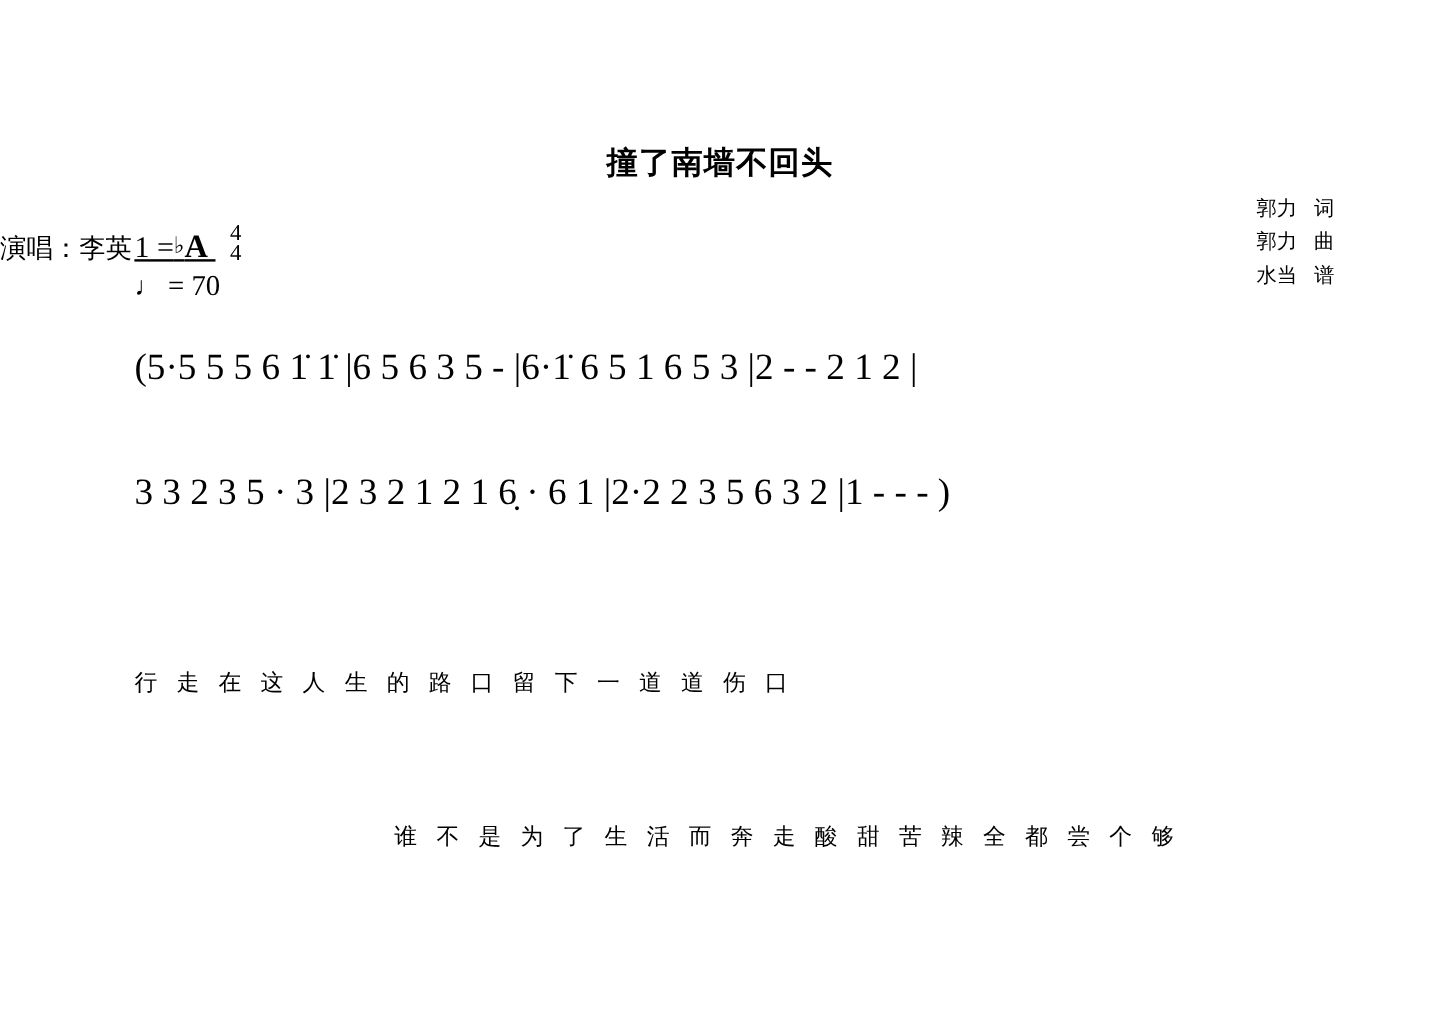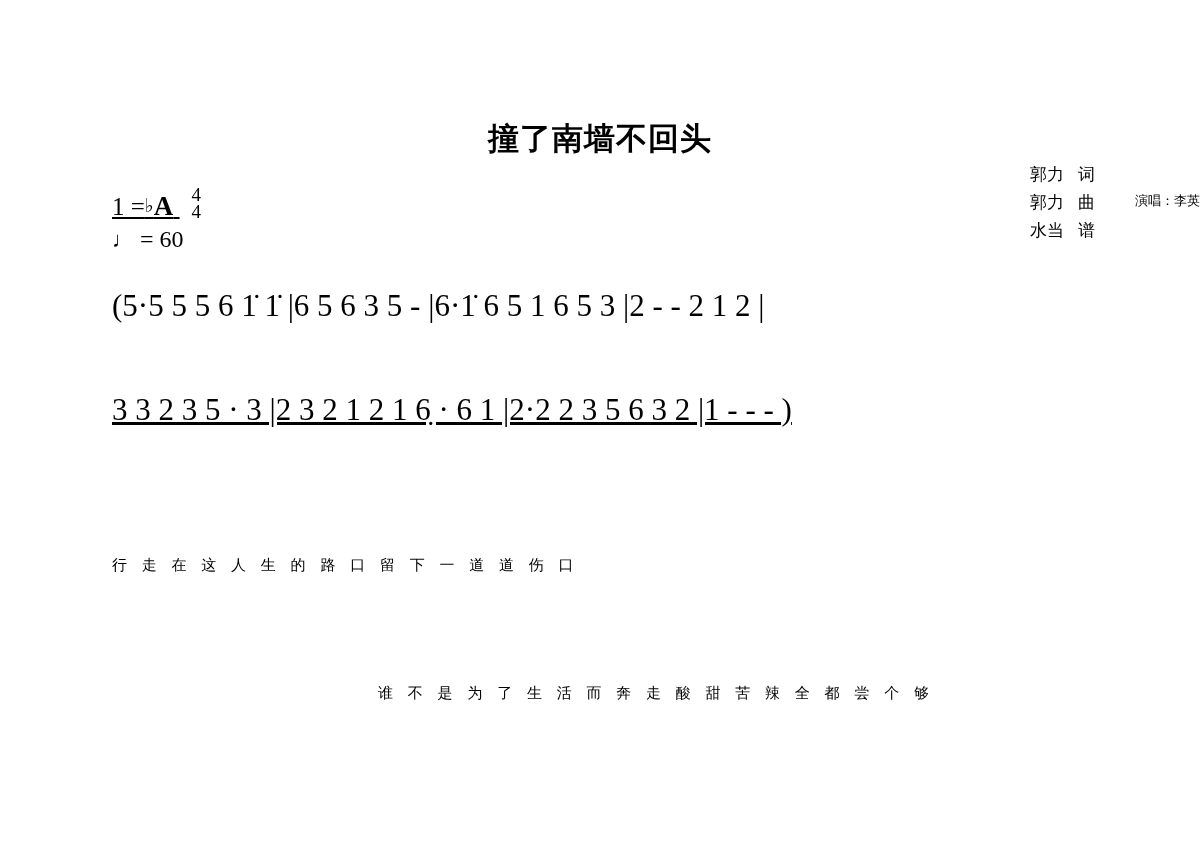--- a/index.html
+++ b/index.html
@@ -21,36 +21,36 @@
     height: 850px;
   }
   .title {
     position: absolute;
     top: 118px;
     left: 0;
     width: 1200px;
     text-align: center;
     font-family: "DejaVu Sans", sans-serif;
     font-weight: bold;
-    font-size: 31px;
+    font-size: 26px;
     letter-spacing: 1px;
   }
   .singer {
     position: absolute;
     top: 192px;
     left: 0;
     width: 1200px;
-    text-align: right;
+    text-align: left;
     font-family: "DejaVu Sans", sans-serif;
-    font-size: 13px;
+    font-size: 22px;
   }
   .credits {
     position: absolute;
     top: 160px;
-    right: 105px;
+    right: 88px;
     font-family: "DejaVu Sans", sans-serif;
     font-size: 17px;
     line-height: 28px;
     text-align: right;
   }
   .credits div span.role {
     margin-left: 14px;
   }
   .keysig {
     position: absolute;
@@ -100,29 +100,29 @@
     font-family: "Liberation Serif", serif;
     font-size: 31px;
     white-space: nowrap;
     padding-left: 112px;
     box-sizing: border-box;
     letter-spacing: 0px;
   }
   .lyric-row {
     position: relative;
     font-family: "DejaVu Sans", sans-serif;
-    font-size: 15px;
+    font-size: 19px;
     white-space: nowrap;
     padding-left: 112px;
     box-sizing: border-box;
     letter-spacing: 5px;
     height: 30px;
   }
   .r-intro1 { top: 288px; }
-  .r-intro2 { top: 338px; text-decoration: underline; }
+  .r-intro2 { top: 338px; }
   .r-v1a    { top: 398px; }
   .l-v1a    { top: 448px; }
   .r-v1b    { top: 494px; }
   .l-v1b    { top: 546px; text-align: center; }
 </style>
 </head>
 <body>
 
 <div class="sheet">
 
@@ -146,21 +146,21 @@
     <span>1 =</span><span class="flat">♭</span><span class="letter">A</span>
     <span class="meter">
       <span class="num">4</span>
       <span class="den">4</span>
     </span>
   </div>
 
   <div class="tempo">
     <span class="note">♩</span>
     <span>=</span>
-    <span>60</span>
+    <span>70</span>
   </div>
 
   <div class="system music-row r-intro1">(5·5 5 5 6 1̇  1̇ |6 5 6 3 5  -  |6·1̇ 6 5 1 6 5 3 |2 - - 2 1 2 |</div>
   <div class="system music-row r-intro2">3 3 2 3 5 ·  3 |2 3 2 1 2 1 6̣ ·  6 1 |2·2 2 3 5 6 3 2 |1 - - - )</div>
 
   <div class="system lyric-row l-v1a">行  走 在 这    人 生 的 路 口    留 下 一 道 道  伤   口</div>
 
   <div class="system lyric-row l-v1b">谁 不 是 为 了    生 活 而 奔 走    酸 甜 苦 辣 全 都 尝 个   够</div>
 
 </div>

